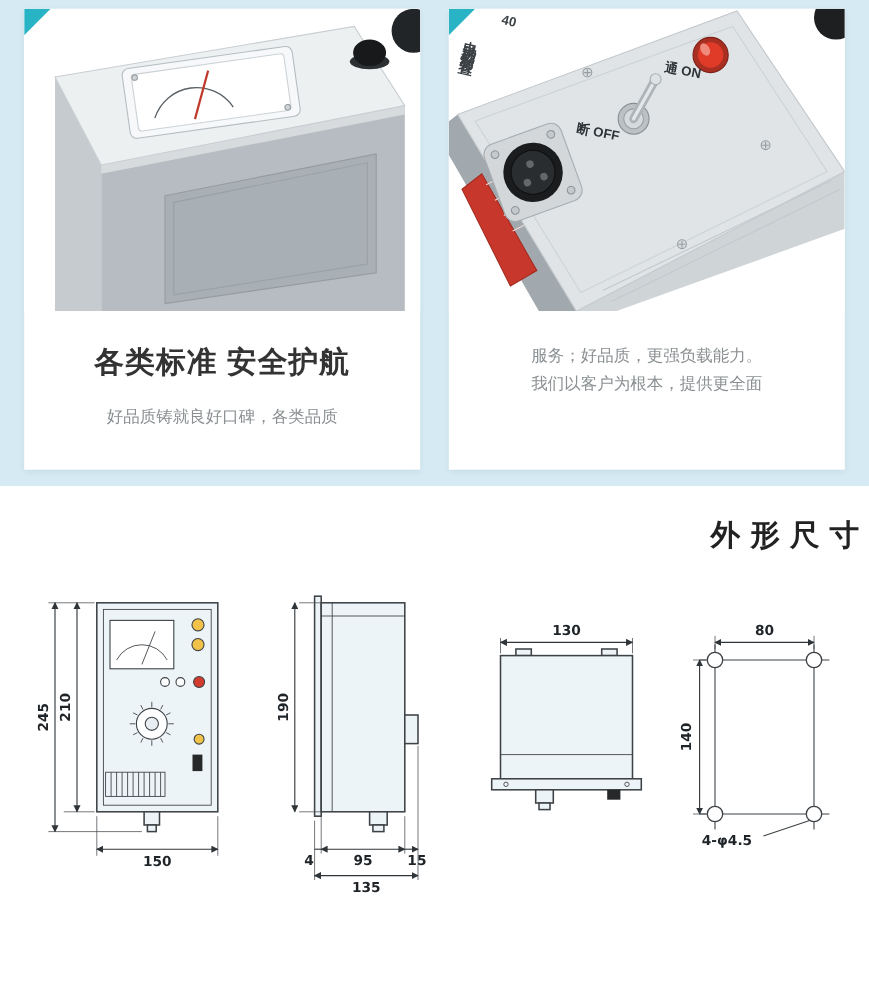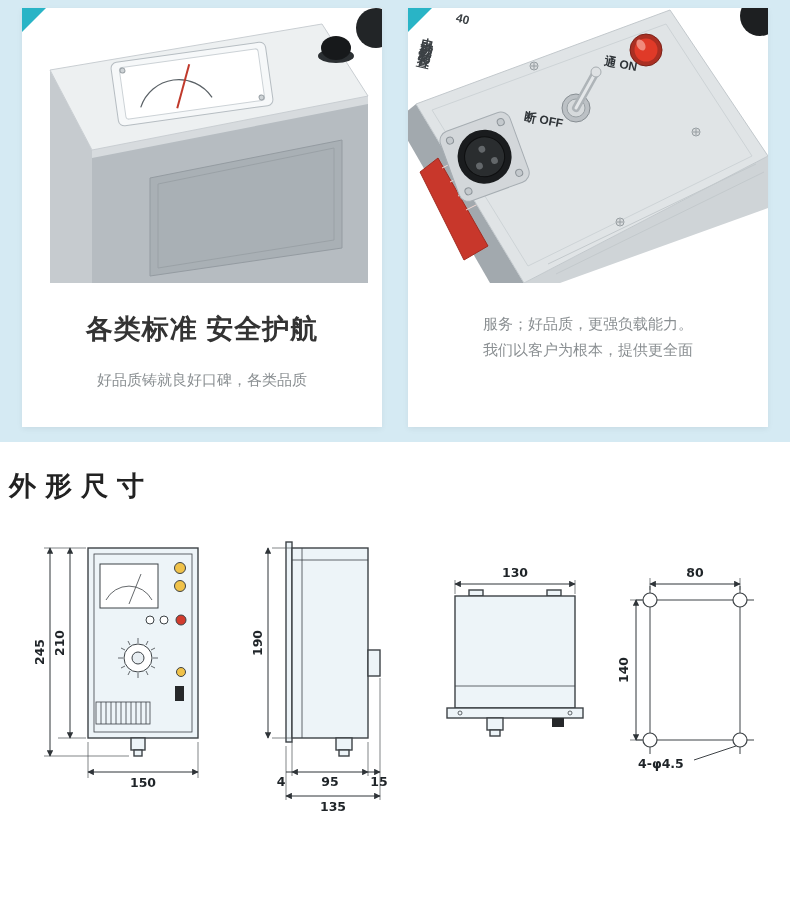--- a/index.html
+++ b/index.html
@@ -22,21 +22,21 @@
   .model-label{position:absolute;left:48px;top:4px;font-size:12px;font-weight:700;
     color:#3c4145;transform:rotate(14deg);}
   .v-label{position:absolute;left:14px;top:18px;writing-mode:vertical-rl;text-orientation:upright;
     font-size:13px;font-weight:600;letter-spacing:3px;color:#3c4145;
     transform:rotate(13deg);transform-origin:top left;}
   .sw-label{position:absolute;font-size:12px;font-weight:700;color:#2e3337;transform:rotate(11deg);}
   .lbl-on{left:196px;top:48px;}
   .lbl-off{left:116px;top:104px;}
   
   .dims{padding-top:26px;background:#ffffff;}
-  .dims-title{margin:0;text-align:left;font-size:27px;font-weight:600;color:#222222;
+  .dims-title{margin:0;text-align:right;font-size:27px;font-weight:600;color:#222222;
     letter-spacing:9px;text-indent:9px;}
   .subtitle-row{display:flex;align-items:center;justify-content:center;margin-top:9px;}
   .sline{display:inline-block;width:14px;height:1px;background:#c8d2d6;margin:0 8px;}
   .subtitle{font-size:9px;letter-spacing:2.5px;color:#a9b4ba;}
   .drawings{display:block;margin:16px auto 0;}
   
   .dbody{fill:#edf4f8;stroke:#3d4246;stroke-width:1.4;}
   .thin{fill:none;stroke:#3d4246;stroke-width:.8;}
   .thin2{fill:none;stroke:#3d4246;stroke-width:1;}
   .hole{fill:#ffffff;stroke:#3d4246;stroke-width:1.2;}

